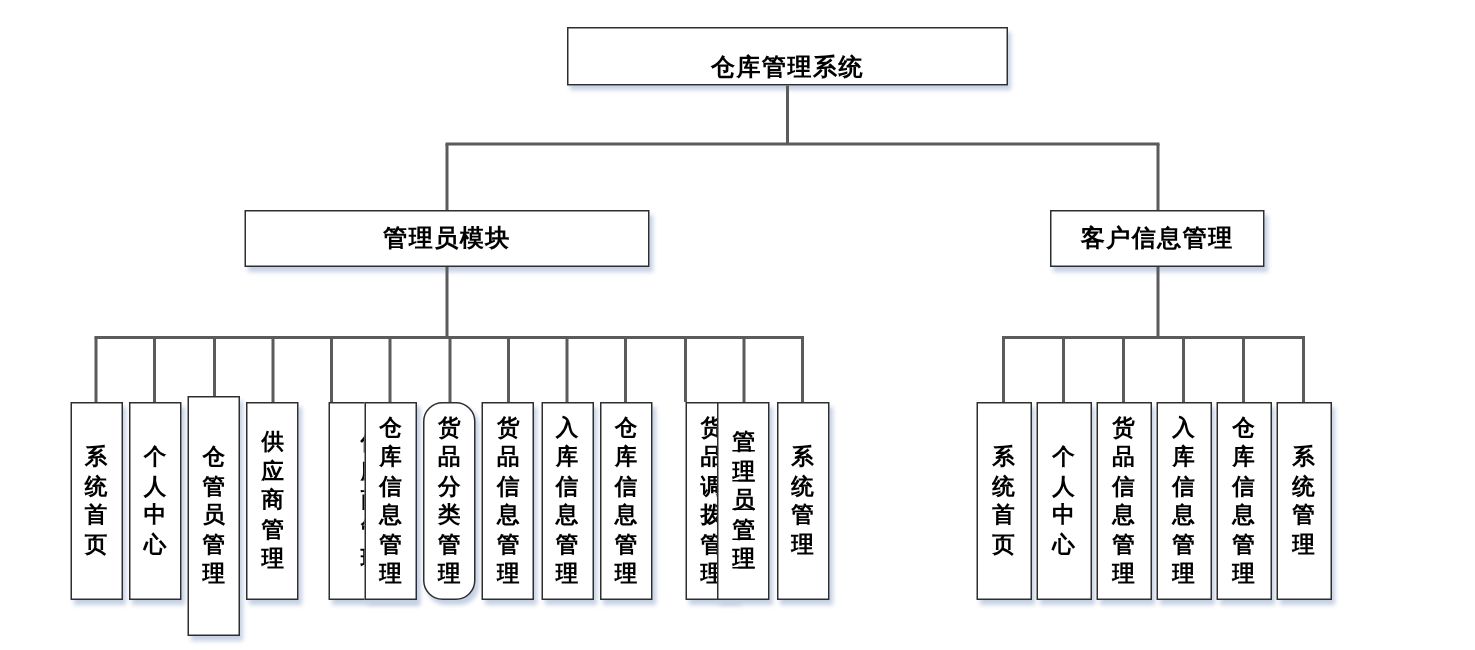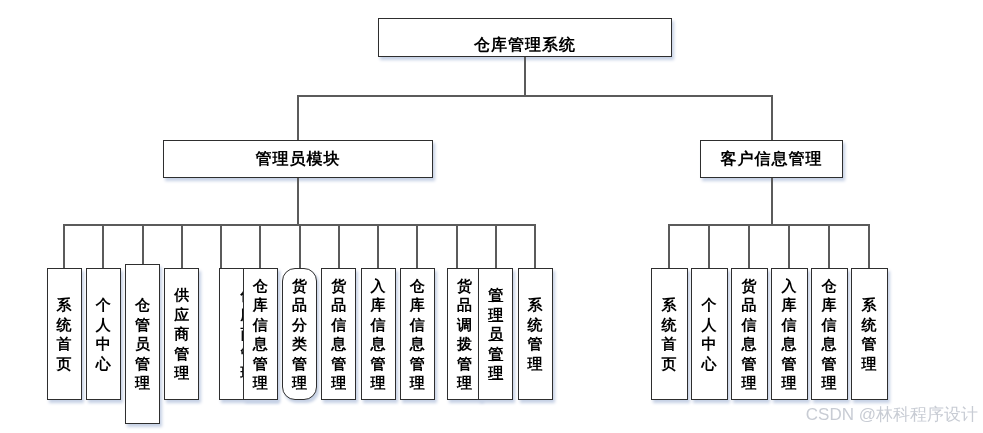--- a/index.html
+++ b/index.html
@@ -120,21 +120,21 @@
       </div>
       <div class="node leaf" style="left: 321.25px; top: 268px; width: 35px; height: 132px;">
         <span class="vtext">货品信息管理</span>
       </div>
       <div class="node leaf" style="left: 360.5px; top: 268px; width: 35px; height: 132px;">
         <span class="vtext">入库信息管理</span>
       </div>
       <div class="node leaf" style="left: 399.75px; top: 268px; width: 35px; height: 132px;">
         <span class="vtext">仓库信息管理</span>
       </div>
-      <div class="node leaf" style="left: 447px; top: 268px; width: 35px; height: 132px;">
+      <div class="node leaf" style="left: 457px; top: 268px; width: 35px; height: 132px;">
         <span class="vtext">货品调拨管理</span>
       </div>
       <div class="node leaf" style="left: 478.25px; top: 268px; width: 35px; height: 132px; text-decoration: underline;">
         <span class="vtext">管理员管理</span>
       </div>
       <div class="node leaf" style="left: 517.5px; top: 268px; width: 35px; height: 132px;">
         <span class="vtext">系统管理</span>
       </div>
       <div class="node leaf" style="left: 650.5px; top: 268px; width: 37px; height: 132px;">
         <span class="vtext">系统首页</span>
@@ -148,14 +148,13 @@
       <div class="node leaf" style="left: 770.5px; top: 268px; width: 37px; height: 132px;">
         <span class="vtext">入库信息管理</span>
       </div>
       <div class="node leaf" style="left: 810.5px; top: 268px; width: 37px; height: 132px;">
         <span class="vtext">仓库信息管理</span>
       </div>
       <div class="node leaf" style="left: 850.5px; top: 268px; width: 37px; height: 132px;">
         <span class="vtext">系统管理</span>
       </div>
     </div>
-  <div class="watermark">CSDN @林科程序设计</div>
 </div>
 
 </body></html>

